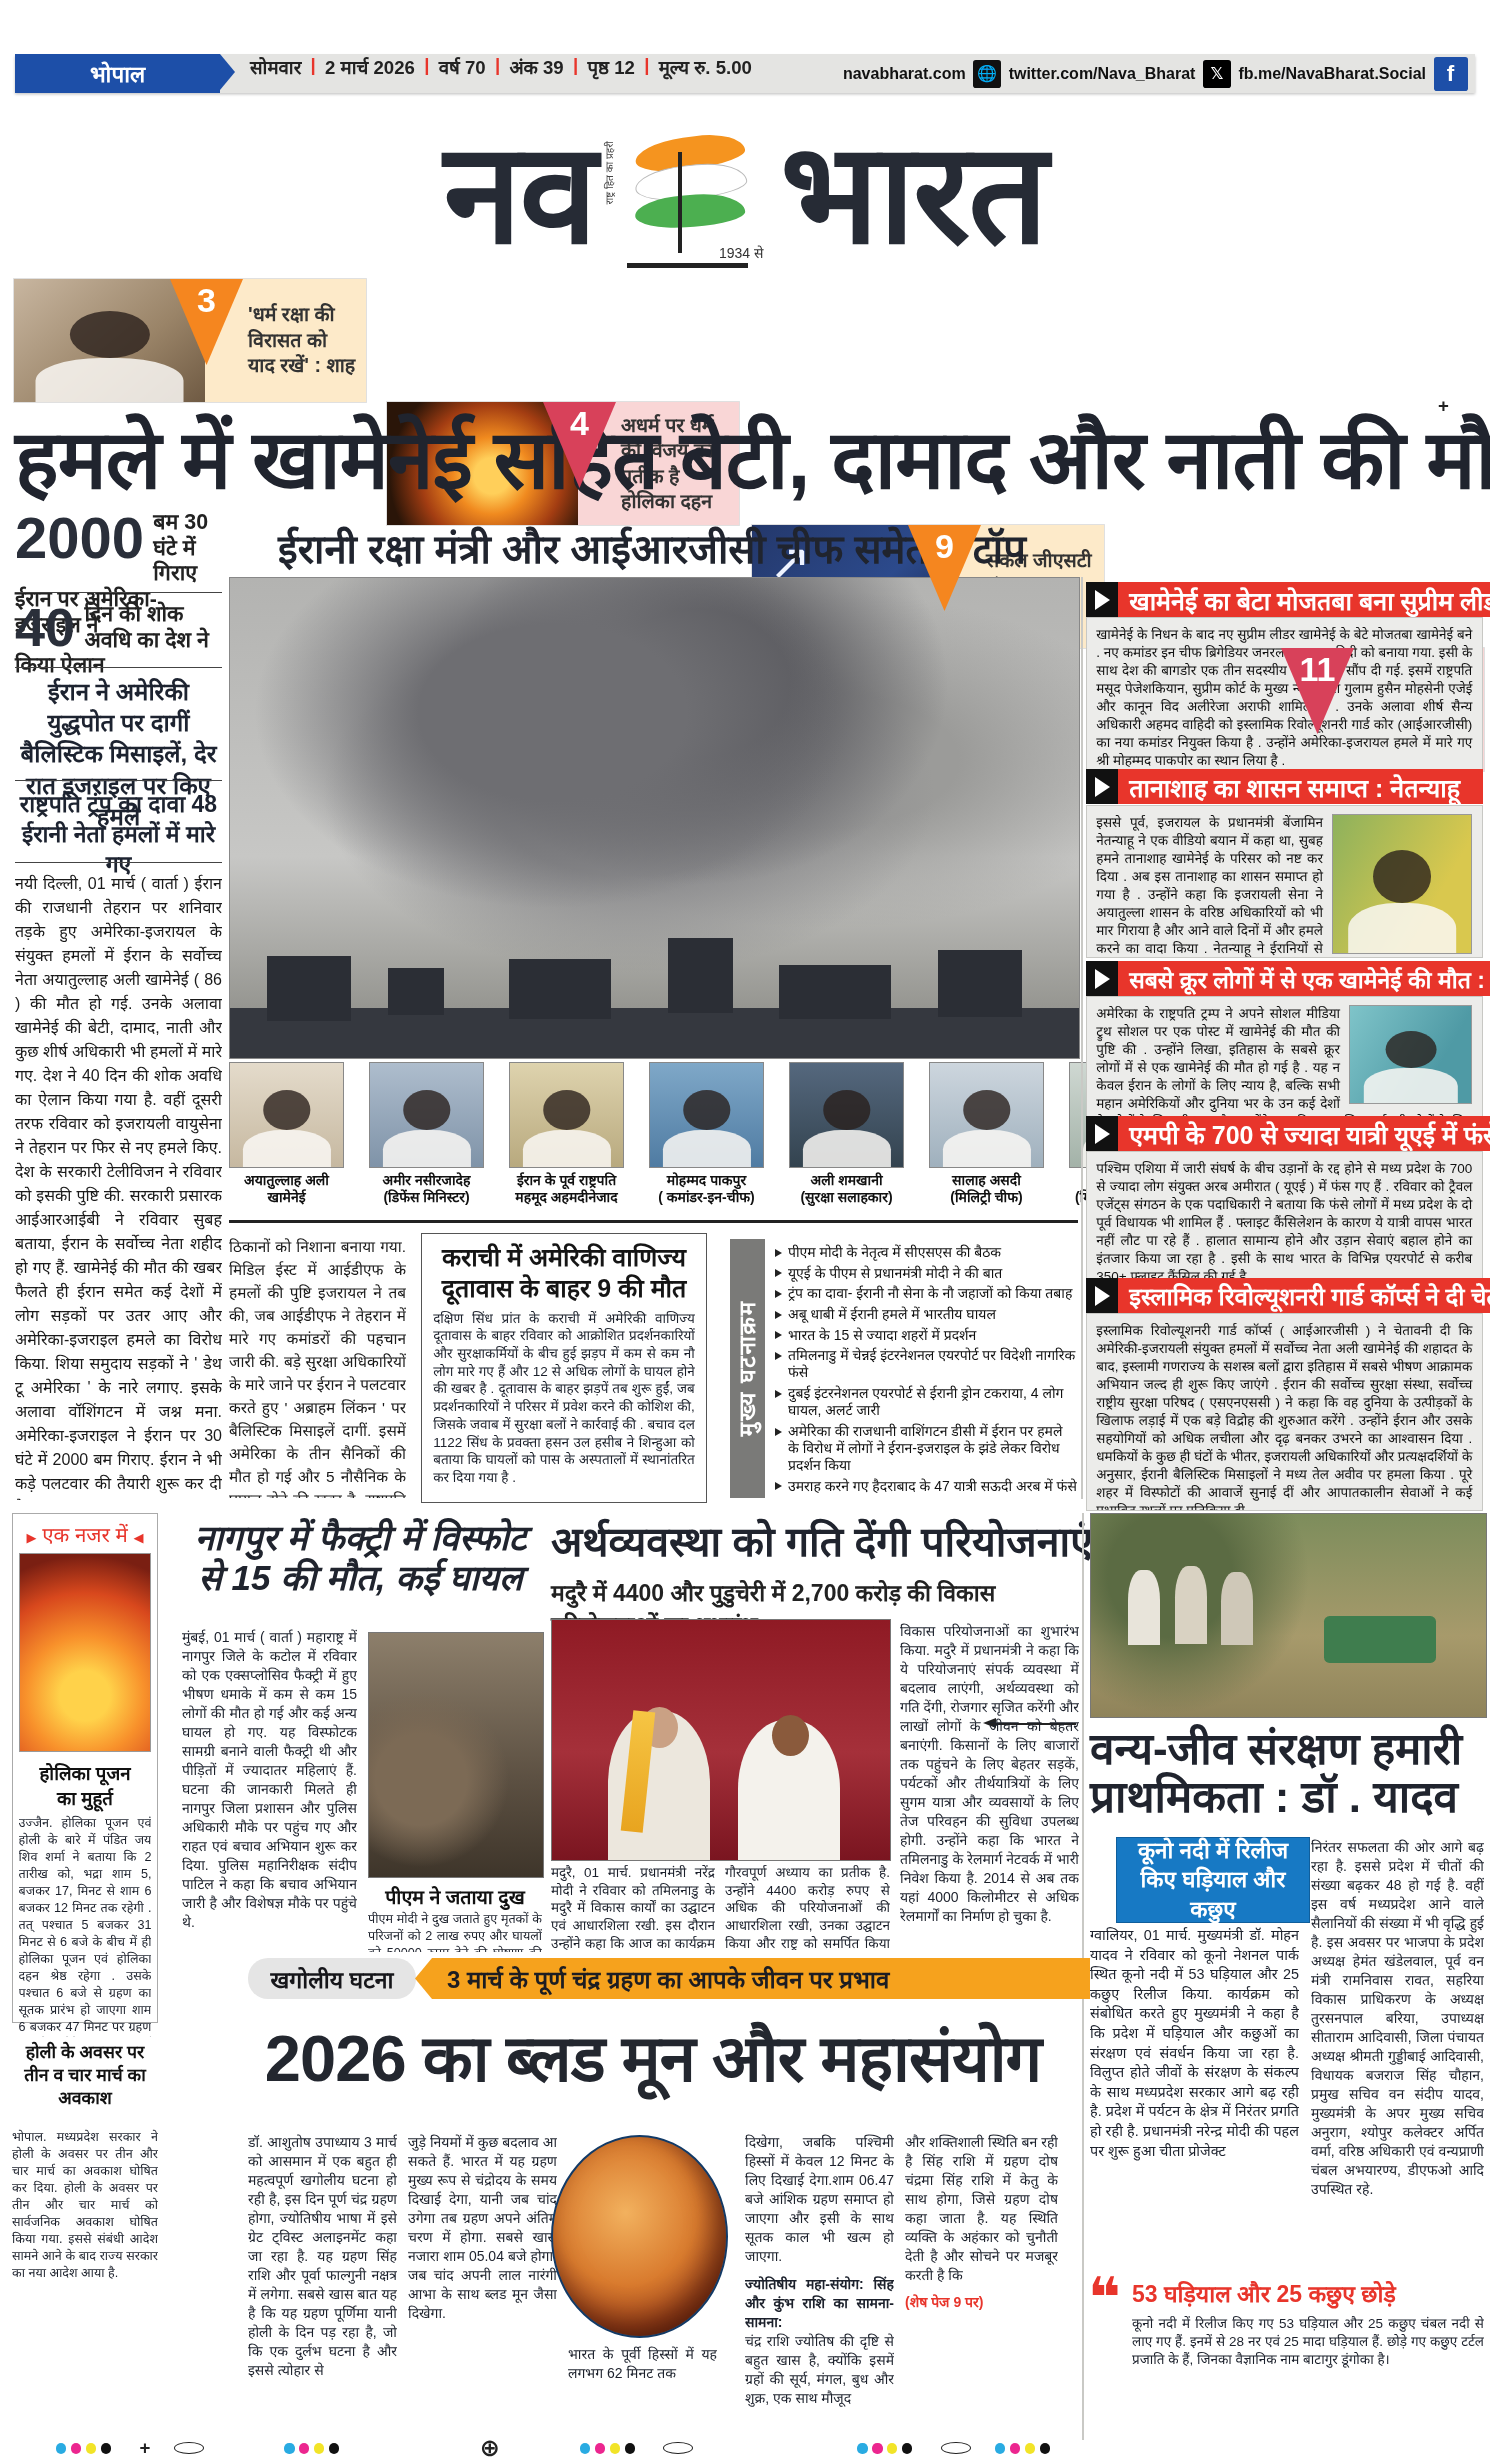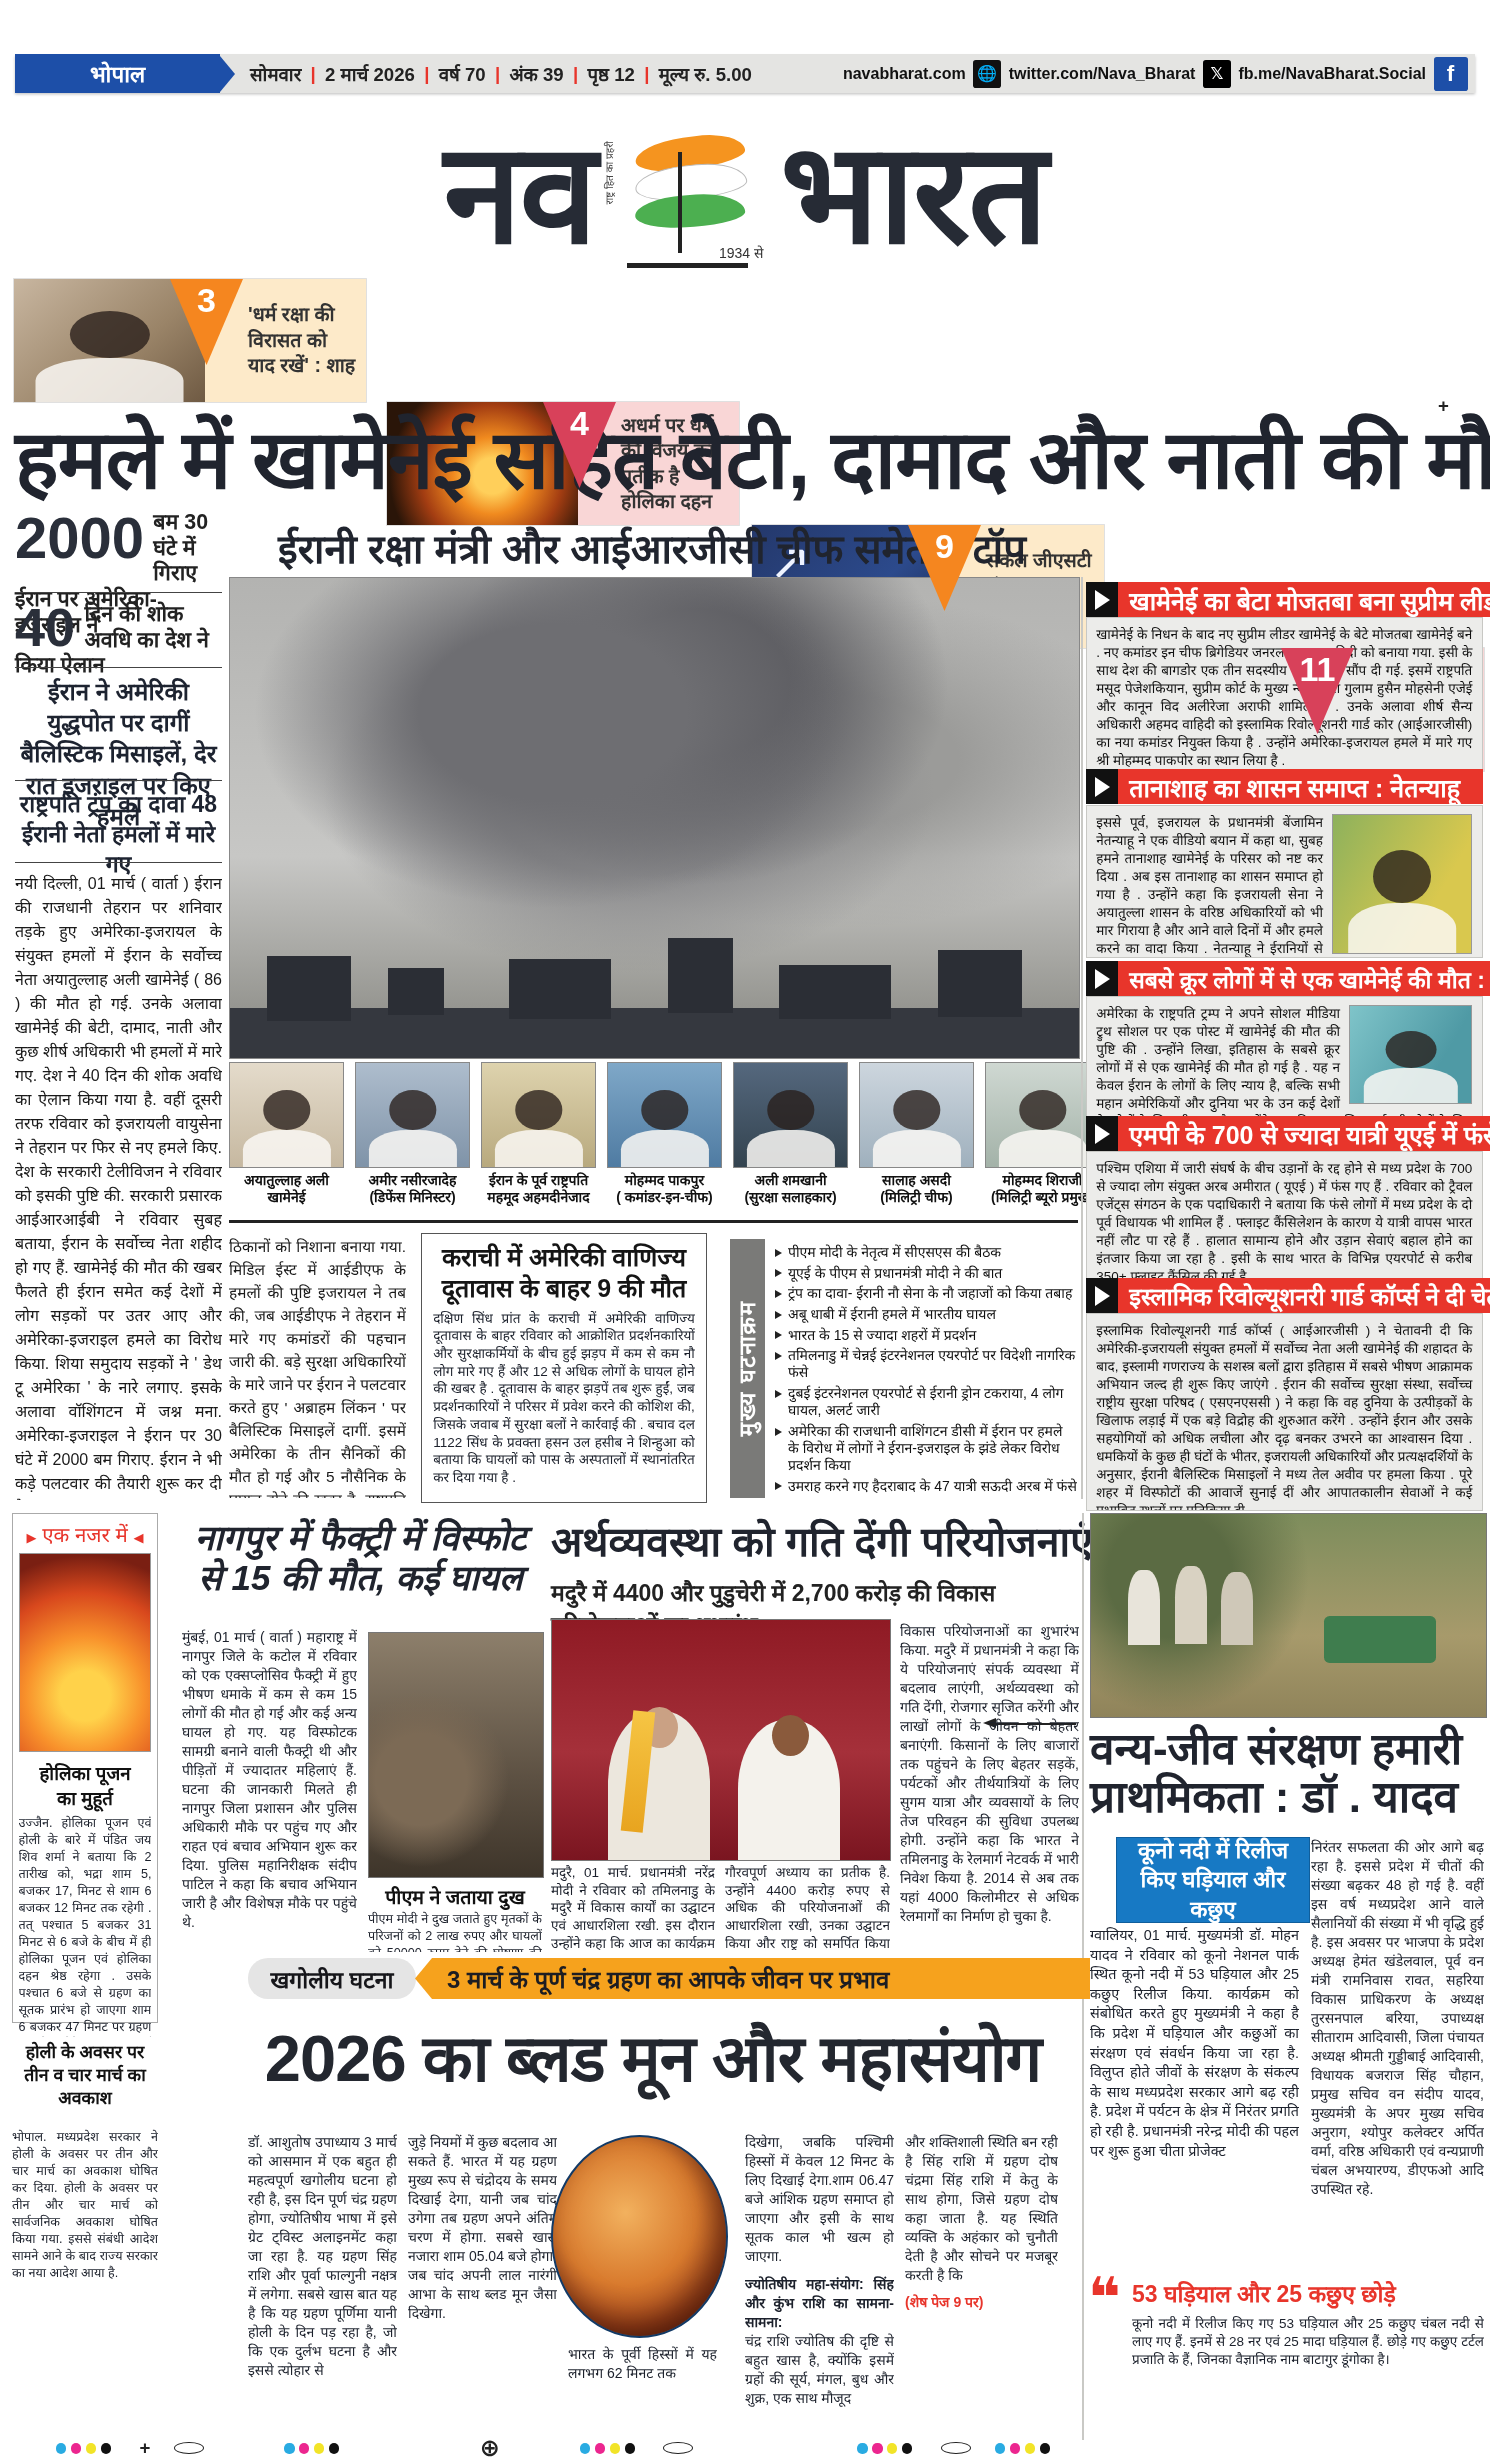--- a/index.html
+++ b/index.html
@@ -1,21 +1,21 @@
 <!DOCTYPE html>
 <html style="font-size:15px"><head>
 <meta charset="utf-8">
 <style>
   html,body{margin:0;padding:0;background:#9a9a9a;}
   .page{position:relative;width:1490px;height:2462px;background:#ffffff;margin:0 auto;
         font-family:"Liberation Sans","DejaVu Sans",sans-serif;color:#1c212c;overflow:hidden;}
   .abs{position:absolute;}
   .j{text-align:justify;overflow:hidden;}
   
-  .topbar{background:#e4e4e2;display:flex;align-items:center;box-shadow:0 1.9px 2.8px rgba(0,0,0,.25);}
+  .topbar{background:#e4e4e2;display:flex;box-shadow:0 1.9px 2.8px rgba(0,0,0,.25);}
   .citybox{background:#1d4fa8;color:#fff;font-weight:bold;font-size:22.4px;display:flex;align-items:center;justify-content:center;height:100%;}
   .citynotch{width:0;height:0;border-top:18.6px solid transparent;border-bottom:18.6px solid transparent;border-left:15px solid #1d4fa8;margin-right:15px;}
   .metaitem{font-weight:bold;font-size:18.6px;color:#222;white-space:nowrap;}
   .metasep{color:#e8352b;font-weight:bold;margin:0 9.3px;font-size:18.6px;}
   .social{display:flex;align-items:center;gap:7.5px;margin-left:auto;font-size:16px;font-weight:bold;color:#111;}
   .sq{width:28px;height:28px;display:flex;align-items:center;justify-content:center;color:#fff;font-weight:bold;border-radius:2.8px;}
   
   .mast{display:flex;align-items:center;justify-content:center;gap:22.4px;}
   .mast-word{font-size:140px;font-weight:800;color:#262b35;letter-spacing:-1.9px;line-height:1;}
   .flag{position:relative;width:140px;height:140px;}
@@ -190,21 +190,21 @@
        background:radial-gradient(ellipse at 38% 28%,#6e6e72 0 18%,transparent 40%),radial-gradient(ellipse at 55% 22%,#59595e 0 14%,transparent 38%),radial-gradient(ellipse at 47% 45%,#8a8a8c 0 22%,transparent 48%),radial-gradient(ellipse at 70% 38%,#9b9b99 0 16%,transparent 40%),linear-gradient(#b3b3b1,#c7c7c5 58%,#a8a8a4 78%,#85857f);">
     <div class="bld" style="left:0;bottom:0;width:849px;height:50px;background:#35383f;"></div>
     <div class="bld" style="left:37px;bottom:37px;width:84px;height:65px;"></div>
     <div class="bld" style="left:158px;bottom:43px;width:56px;height:47px;"></div>
     <div class="bld" style="left:279px;bottom:39px;width:102px;height:60px;"></div>
     <div class="bld" style="left:438px;bottom:45px;width:65px;height:75px;"></div>
     <div class="bld" style="left:549px;bottom:39px;width:112px;height:54px;"></div>
     <div class="bld" style="left:708px;bottom:41px;width:84px;height:67px;"></div>
   </div>
 
-  <div class="abs" style="left:229px;top:1062px;width:957px;display:flex;gap:11px;">
+  <div class="abs" style="left:229px;top:1062px;width:957px;display:flex;gap:25px;">
     <div class="victim">
         <div class="vphoto sil" style="background:linear-gradient(#e4dbcb,#c6b8a0);"></div>
         <div class="vcap"><span>अयातुल्लाह अली</span><br><span>खामेनेई</span></div>
       </div>
     <div class="victim">
         <div class="vphoto sil" style="background:linear-gradient(#aebdcd,#7f93a8);"></div>
         <div class="vcap"><span>अमीर नसीरजादेह</span><br><span>(डिफेंस मिनिस्टर)</span></div>
       </div>
     <div class="victim">
         <div class="vphoto sil" style="background:linear-gradient(#ded3ae,#b8a97e);"></div>

